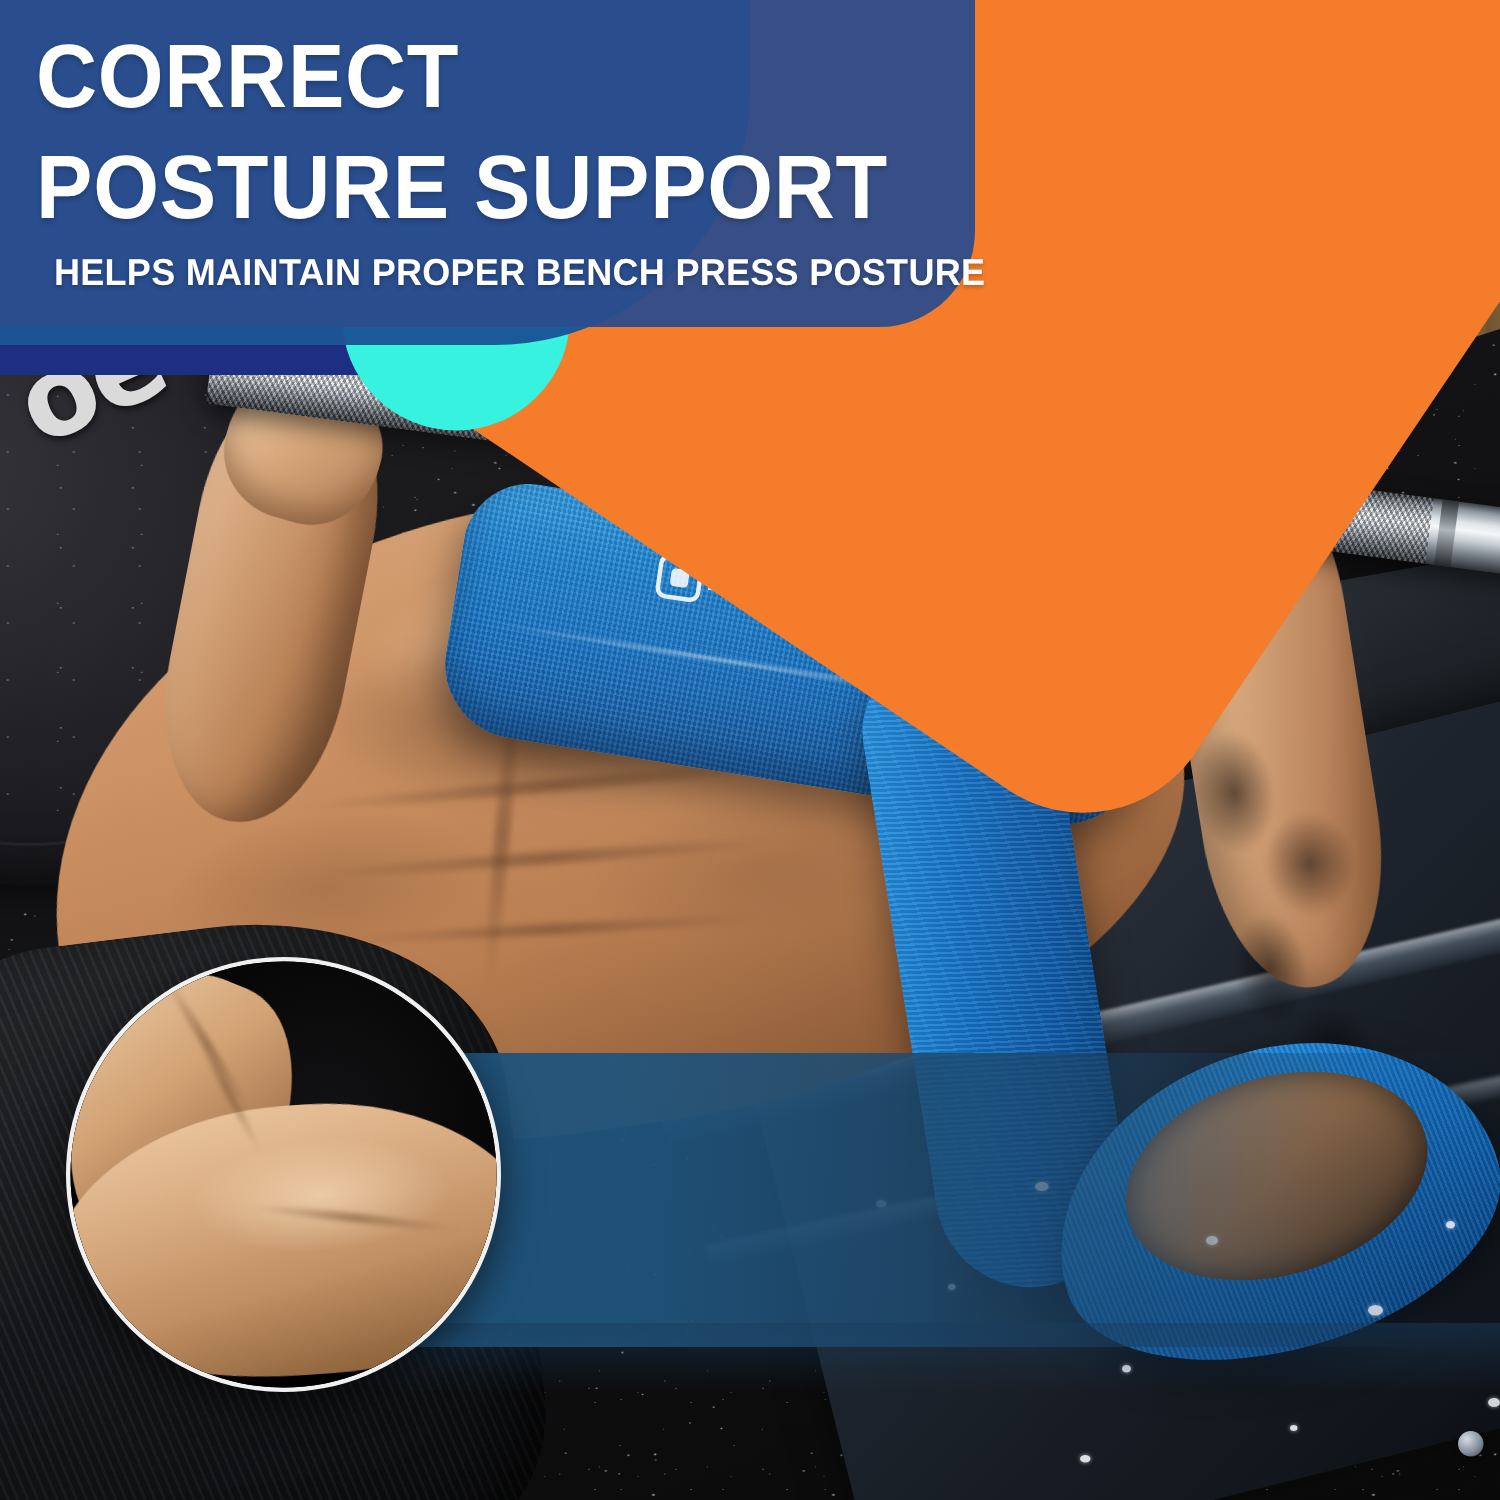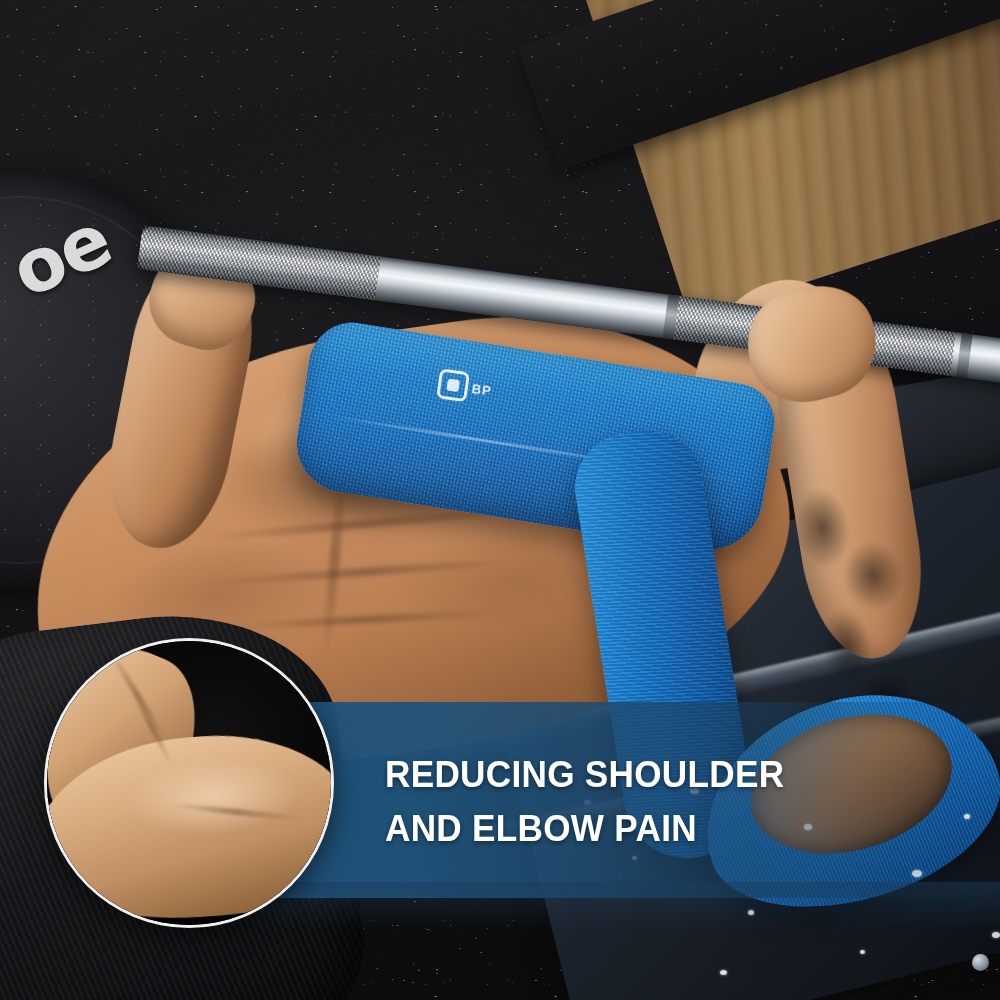--- a/index.html
+++ b/index.html
@@ -572,26 +572,36 @@
       <div class="drop" style="left:300px; top:190px; width:5px;  height:4px;"></div>
       <div class="drop" style="left:352px; top:110px; width:10px; height:7px;"></div>
       <div class="drop" style="left:404px; top:54px;  width:6px;  height:5px;"></div>
       <div class="drop" style="left:432px; top:172px; width:8px;  height:6px;"></div>
       <div class="drop" style="left:160px; top:210px; width:7px;  height:5px;"></div>
     </div>
 
     <div class="grade"></div>
   </div>
 
+  <div class="hdr">
+    <div class="orange-wedge"></div>
+    <div class="circle-orange"></div>
+    <div class="panel-deep"></div>
+    <div class="circle-cyan"></div>
+    <div class="panel-mid"></div>
+    <div class="panel-main"></div>
+
+    <div class="hdr-text">
+      <div class="headline">CORRECT</div>
+      <div class="headline">POSTURE SUPPORT</div>
+      <div class="subline">HELPS MAINTAIN PROPER BENCH PRESS POSTURE</div>
+    </div>
+  </div>
 
   <div class="bottom-banner"></div>
-  <div class="banner-text">
-    <div class="banner-line">REDUCING SHOULDER</div>
-    <div class="banner-line">AND ELBOW PAIN</div>
-  </div>
 
   <div class="inset-circle">
     <div class="inset-bg"></div>
     <div class="inset-forearm"></div>
     <div class="inset-bicep"></div>
     <div class="inset-vein" style="left:36px; top:52px; width:110px; height:6px; transform:rotate(58deg);"></div>
     <div class="inset-vein" style="left:60px; top:84px; width:90px;  height:5px; transform:rotate(62deg);"></div>
     <div class="inset-vein" style="left:120px; top:168px; width:140px; height:6px; transform:rotate(6deg);"></div>
   </div>
 

